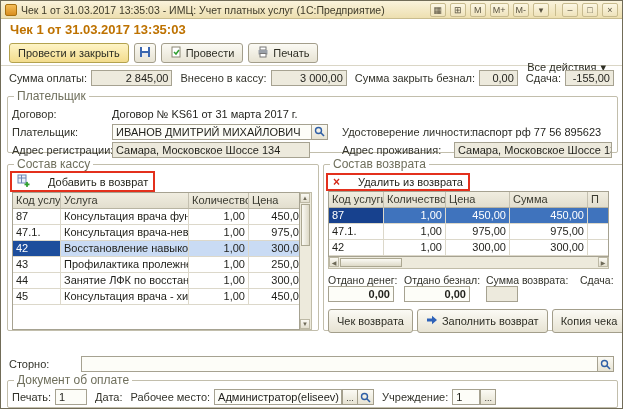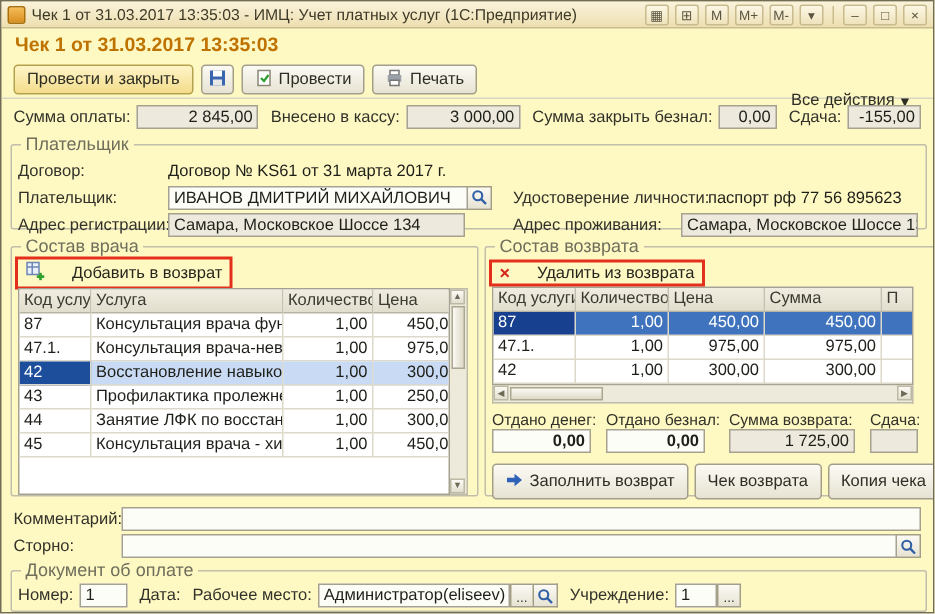--- a/index.html
+++ b/index.html
@@ -1,19 +1,19 @@
 <!DOCTYPE html>
 <html><head>
 <meta charset="utf-8">
 <style>
   * { box-sizing: border-box; margin: 0; padding: 0; }
   html,body { background:#C9C6BA; font-family:"Liberation Sans", sans-serif; }
   .win {
     position:relative; width:623px; height:409px; margin:0 auto;
-    background:#fef9c3; border:1px solid #716C58; overflow:hidden;
+    background:#ffffff; border:1px solid #716C58; overflow:hidden;
     font-size:11px; color:#32322A;
   }
   
   .titlebar {
     position:absolute; left:0; top:0; right:0; height:18px;
     background:linear-gradient(#FAF3DC,#EDDFB0);
     border-bottom:1px solid #C9BC8E;
     display:flex; align-items:center; padding:0 4px; gap:4px;
   }
   .appicon { width:12px; height:12px; background:linear-gradient(#F5BE5A,#D98E1F); border:1px solid #A8700F; border-radius:2px; flex:none; }
@@ -199,21 +199,21 @@
     </div>
     <div class="frow">
       <span class="lbl lblcol">Адрес регистрации:</span>
       <span class="fld gray" style="width:198px">Самара, Московское Шоссе 134</span>
       <span class="lbl" style="margin-left:32px; width:112px">Адрес проживания:</span>
       <span class="fld gray" style="width:158px">Самара, Московское Шоссе 134</span>
     </div>
   </fieldset>
 
   <fieldset class="fs-check">
-    <legend>Состав врача</legend>
+    <legend>Состав кассу</legend>
     <div class="toolrow">
       <span class="annot">
         <button class="flatbtn">
           <span>
             <svg width="13" height="13">
                 <rect x="1" y="1" width="8" height="8" fill="#EAF0FA" stroke="#6E86B4"></rect>
                 <line x1="1" y1="4" x2="9" y2="4" stroke="#6E86B4"></line>
                 <line x1="4.5" y1="1" x2="4.5" y2="9" stroke="#6E86B4"></line>
                 <rect x="7.5" y="9.5" width="5" height="1.8" fill="#2FA02F"></rect>
                 <rect x="9.1" y="7.9" width="1.8" height="5" fill="#2FA02F"></rect>
@@ -323,57 +323,52 @@
       <span class="strack"></span>
       <span class="sarrow">▶</span>
     </div>
     <div class="retgrid">
       <span class="lbl">Отдано денег:</span>
       <span class="lbl">Отдано безнал:</span>
       <span class="lbl">Сумма возврата:</span>
       <span class="lbl">Сдача:</span>
       <span class="fld bignum" style="width:66px">0,00</span>
       <span class="fld bignum" style="width:66px">0,00</span>
-      <span class="fld gray num" style="width:84px">1 725,00</span>
       <span class="fld gray num" style="width:32px"></span>
     </div>
     <div class="retbtns">
+      <button class="btn">Чек возврата</button>
       <button class="btn">
         <span>
           <svg width="12" height="12">
               <path d="M1 4.5 h5 V1.8 l5 4.2 -5 4.2 V7.5 H1 z" fill="#2E62B8"></path>
             </svg>
         </span>
         <span>Заполнить возврат</span>
       </button>
-      <button class="btn">Чек возврата</button>
       <button class="btn">Копия чека</button>
     </div>
   </fieldset>
 
-  <div class="row-comment">
-    <span class="lbl" style="width:72px">Комментарий:</span>
-    <span class="fld grow"></span>
-  </div>
 
   <div class="row-storno">
     <span class="lbl" style="width:72px">Сторно:</span>
     <span class="fld grow"></span>
     <span class="magbtn">
       <svg width="11" height="11">
           <circle cx="4.5" cy="4.5" r="3" fill="none" stroke="#2F5FA5" stroke-width="1.4"></circle>
           <line x1="6.8" y1="6.8" x2="10" y2="10" stroke="#2F5FA5" stroke-width="1.6"></line>
         </svg>
     </span>
   </div>
 
   <fieldset class="fs-paydoc">
     <legend>Документ об оплате</legend>
     <div class="frow" style="height:16px">
-      <span class="lbl">Номер:</span>
+      <span class="lbl">Печать:</span>
       <span class="fld ml4" style="width:32px">1</span>
       <span class="lbl ml8">Дата:</span>
       <span class="lbl ml8">Рабочее место:</span>
       <span class="fld ml4" style="width:128px">Администратор(eliseev)</span>
       <span class="dots">...</span>
       <span class="magbtn">
         <svg width="11" height="11">
             <circle cx="4.5" cy="4.5" r="3" fill="none" stroke="#2F5FA5" stroke-width="1.4"></circle>
             <line x1="6.8" y1="6.8" x2="10" y2="10" stroke="#2F5FA5" stroke-width="1.6"></line>
           </svg>

